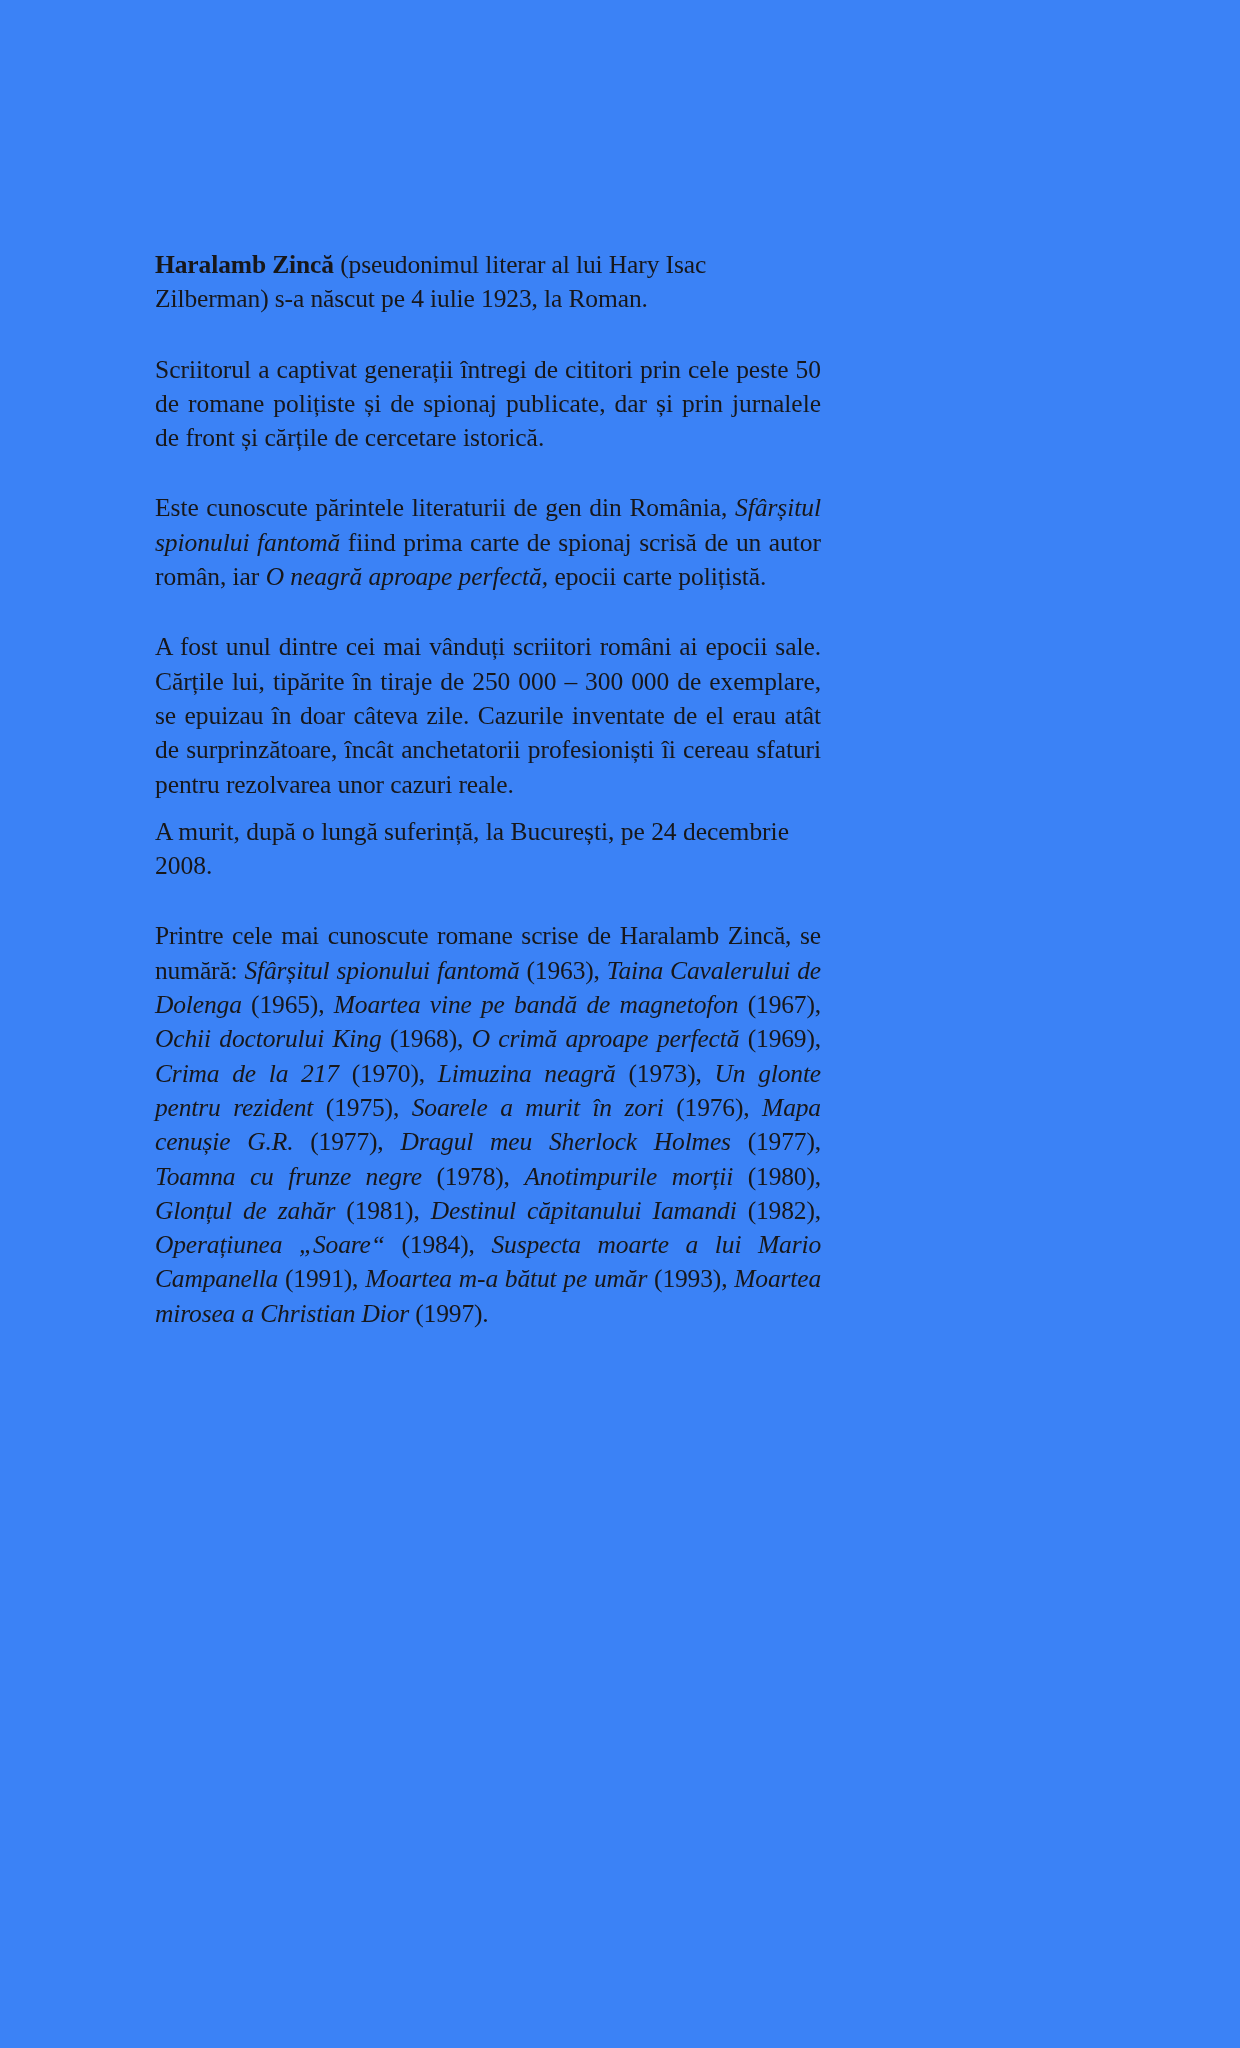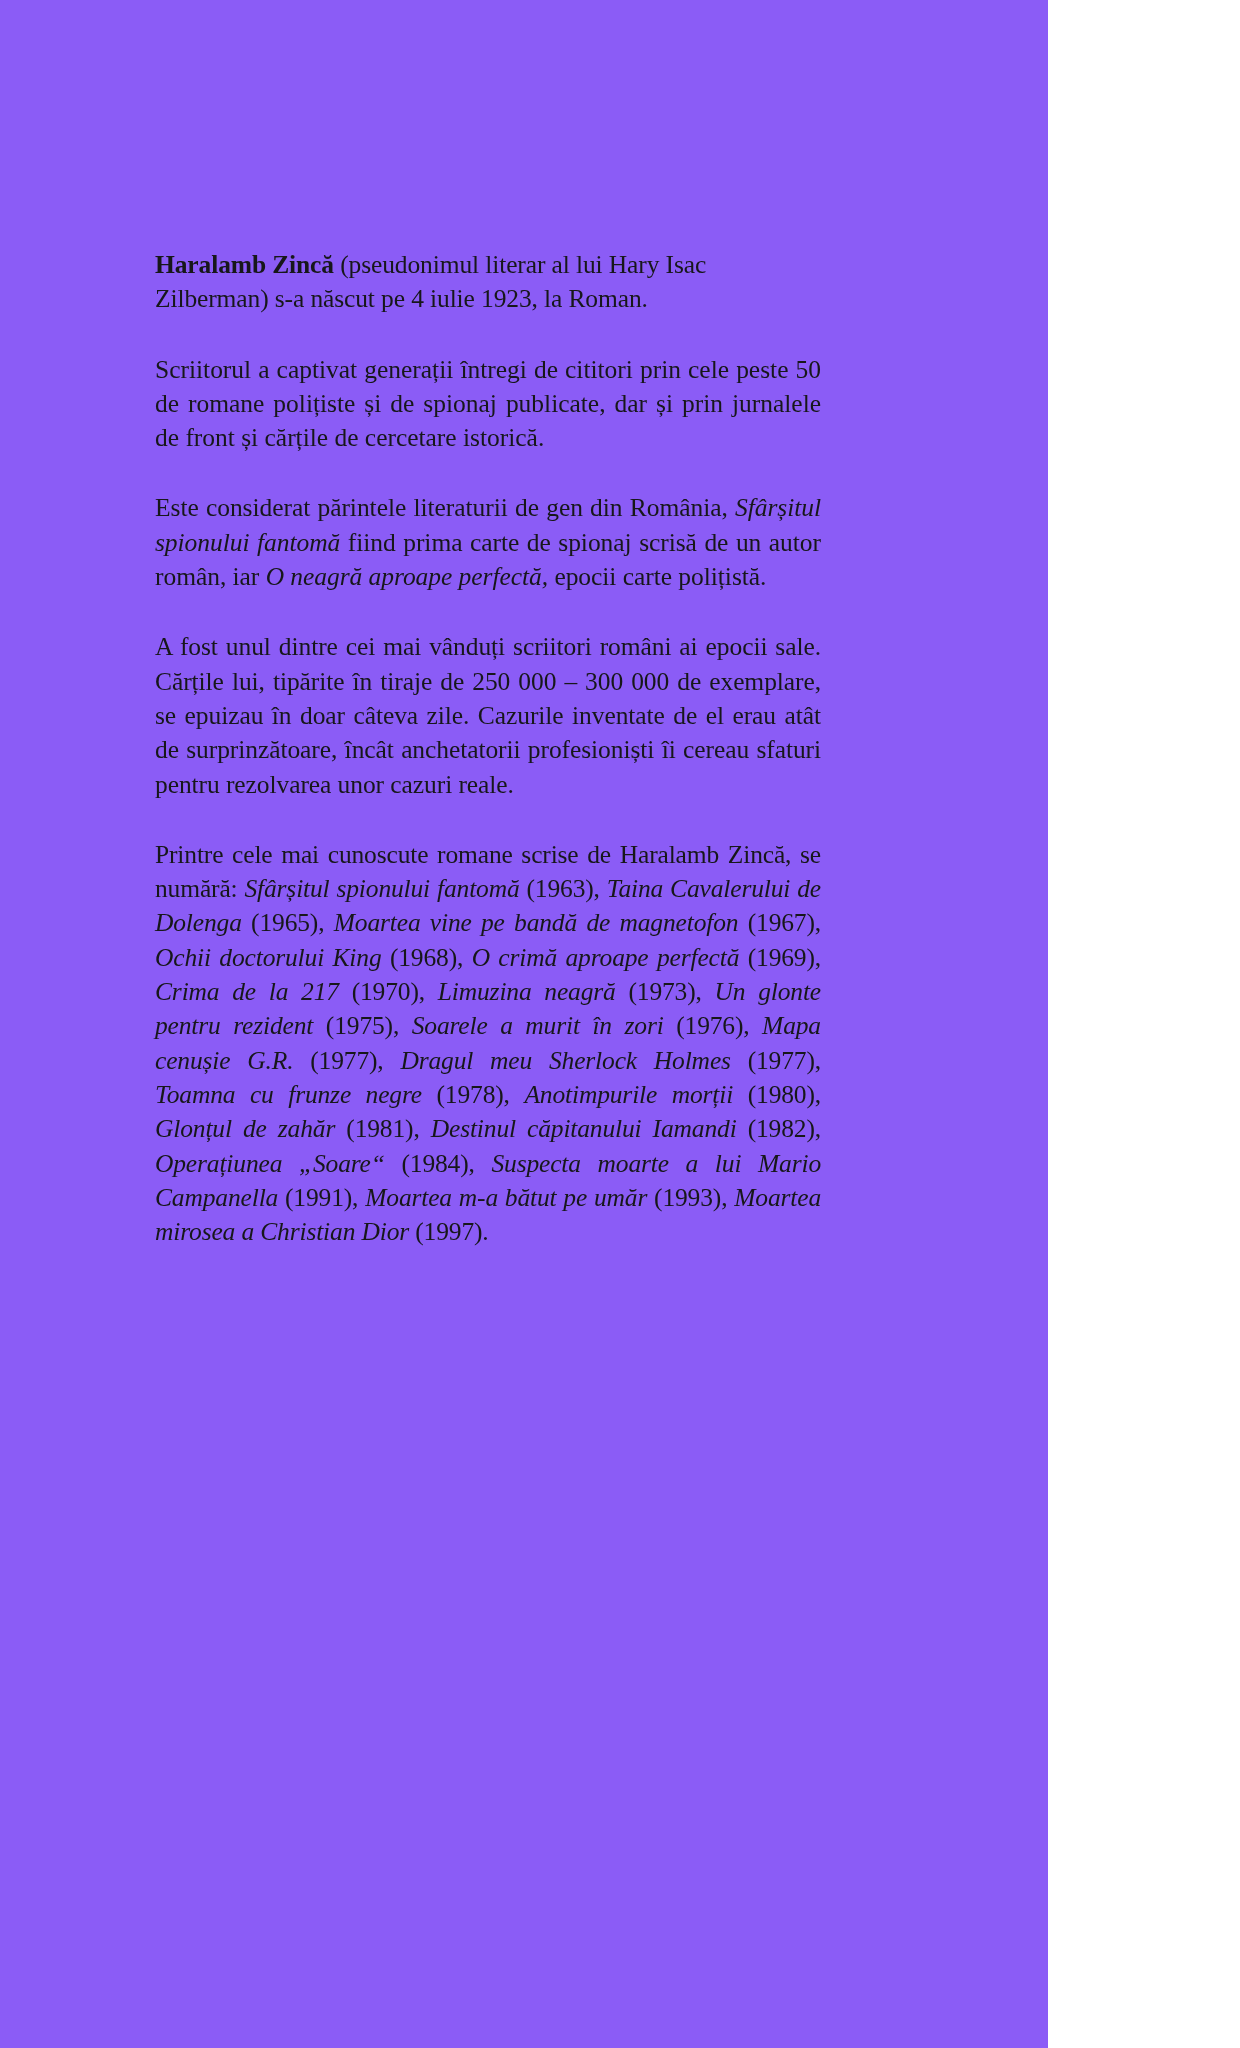--- a/index.html
+++ b/index.html
@@ -10,23 +10,23 @@
   }
   body {
     width: 1240px;
     height: 2048px;
     font-family: "Liberation Serif", "DejaVu Serif", serif;
     color: #1a1a1a;
     -webkit-font-smoothing: antialiased;
   }
   .page {
     position: relative;
-    width: 1048px;
+    width: 1240px;
     height: 2048px;
-    background: #8b5cf6;
+    background: #3b82f6;
     box-sizing: border-box;
   }
   .text-column {
     position: absolute;
     left: 155px;
     top: 248px;
     width: 666px;
   }
   p.para {
     margin: 0 0 13px 0;
@@ -59,22 +59,23 @@
 </head>
 <body>
 
 <div class="page">
   <div class="text-column">
 
     <p class="para p-intro"><span class="bold">Haralamb Zincă</span><span> (pseudonimul literar al lui Hary Isac Zilberman) s-a născut pe 4 iulie 1923, la Roman.</span></p>
 
     <p class="para justify p-writer">Scriitorul a captivat generații întregi de cititori prin cele peste 50 de romane polițiste și de spionaj publicate, dar și prin jurnalele de front și cărțile de cercetare istorică.</p>
 
-    <p class="para justify p-genre"><span>Este considerat părintele literaturii de gen din România, </span><span class="ital">Sfârșitul spionului fantomă</span><span> fiind prima carte de spionaj scrisă de un autor român, iar </span><span class="ital">O neagră aproape perfectă,</span><span> epocii carte polițistă.</span></p>
+    <p class="para justify p-genre"><span>Este cunoscute părintele literaturii de gen din România, </span><span class="ital">Sfârșitul spionului fantomă</span><span> fiind prima carte de spionaj scrisă de un autor român, iar </span><span class="ital">O neagră aproape perfectă,</span><span> epocii carte polițistă.</span></p>
 
     <p class="para justify p-sales">A fost unul dintre cei mai vânduți scriitori români ai epocii sale. Cărțile lui, tipărite în tiraje de 250 000 – 300 000 de exemplare, se epuizau în doar câteva zile. Cazurile inventate de el erau atât de surprinzătoare, încât anchetatorii profesioniști îi cereau sfaturi pentru rezolvarea unor cazuri reale.</p>
 
 
+    <p class="para p-death">A murit, după o lungă suferință, la București, pe 24 decembrie 2008.</p>
 
     <p class="para justify p-books"><span>Printre cele mai cunoscute romane scrise de Haralamb Zincă, se numără: </span><span id="bibliography-list"><span class="ital">Sfârșitul spionului fantomă</span><span> (1963)</span><span>, </span><span class="ital">Taina Cavalerului de Dolenga</span><span> (1965)</span><span>, </span><span class="ital">Moartea vine pe bandă de magnetofon</span><span> (1967)</span><span>, </span><span class="ital">Ochii doctorului King</span><span> (1968)</span><span>, </span><span class="ital">O crimă aproape perfectă</span><span> (1969)</span><span>, </span><span class="ital">Crima de la 217</span><span> (1970)</span><span>, </span><span class="ital">Limuzina neagră</span><span> (1973)</span><span>, </span><span class="ital">Un glonte pentru rezident</span><span> (1975)</span><span>, </span><span class="ital">Soarele a murit în zori</span><span> (1976)</span><span>, </span><span class="ital">Mapa cenușie G.R.</span><span> (1977)</span><span>, </span><span class="ital">Dragul meu Sherlock Holmes</span><span> (1977)</span><span>, </span><span class="ital">Toamna cu frunze negre</span><span> (1978)</span><span>, </span><span class="ital">Anotimpurile morții</span><span> (1980)</span><span>, </span><span class="ital">Glonțul de zahăr</span><span> (1981)</span><span>, </span><span class="ital">Destinul căpitanului Iamandi</span><span> (1982)</span><span>, </span><span class="ital">Operațiunea „Soare“</span><span> (1984)</span><span>, </span><span class="ital">Suspecta moarte a lui Mario Campanella</span><span> (1991)</span><span>, </span><span class="ital">Moartea m-a bătut pe umăr</span><span> (1993)</span><span>, </span><span class="ital">Moartea mirosea a Christian Dior</span><span> (1997)</span><span>.</span></span></p>
 
   </div>
 </div>
 
 </body></html>

